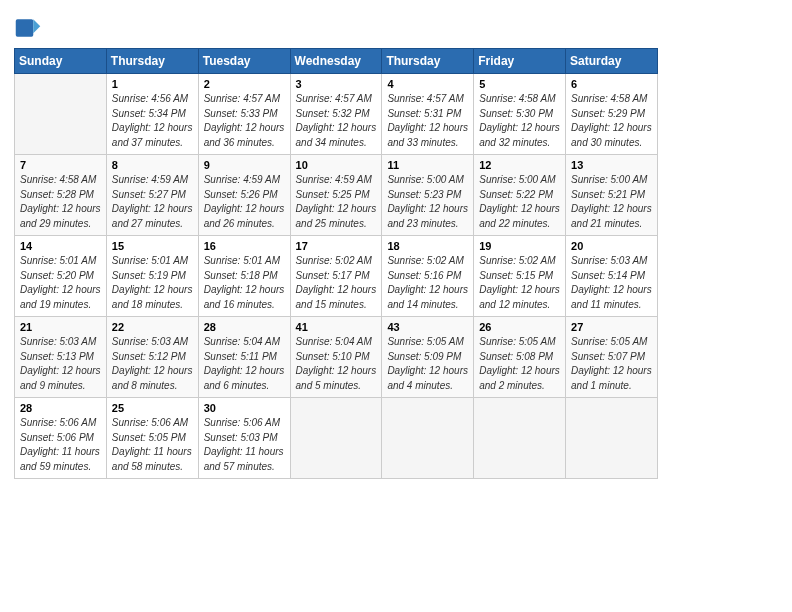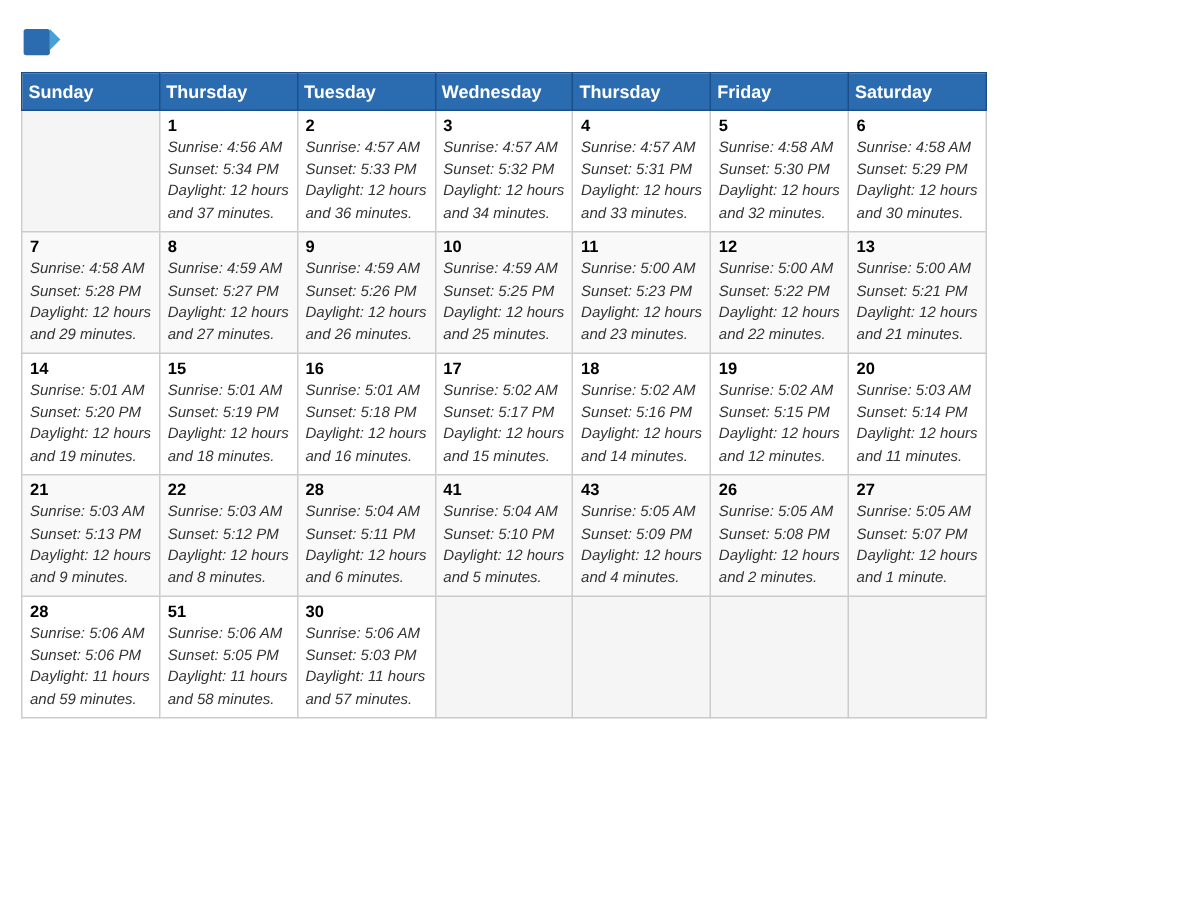--- a/index.html
+++ b/index.html
@@ -242,21 +242,21 @@
             <span class="day-num">27</span>
             <div class="day-info">Sunrise: 5:05 AM<br>Sunset: 5:07 PM<br>Daylight: 12 hours<br>and 1 minute.</div>
           </td>
         </tr>
         <tr>
           <td>
             <span class="day-num">28</span>
             <div class="day-info">Sunrise: 5:06 AM<br>Sunset: 5:06 PM<br>Daylight: 11 hours<br>and 59 minutes.</div>
           </td>
           <td>
-            <span class="day-num">51</span>
+            <span class="day-num">25</span>
             <div class="day-info">Sunrise: 5:06 AM<br>Sunset: 5:05 PM<br>Daylight: 11 hours<br>and 58 minutes.</div>
           </td>
           <td>
             <span class="day-num">30</span>
             <div class="day-info">Sunrise: 5:06 AM<br>Sunset: 5:03 PM<br>Daylight: 11 hours<br>and 57 minutes.</div>
           </td>
           <td class="empty-cell"></td>
           <td class="empty-cell"></td>
           <td class="empty-cell"></td>
           <td class="empty-cell"></td>

